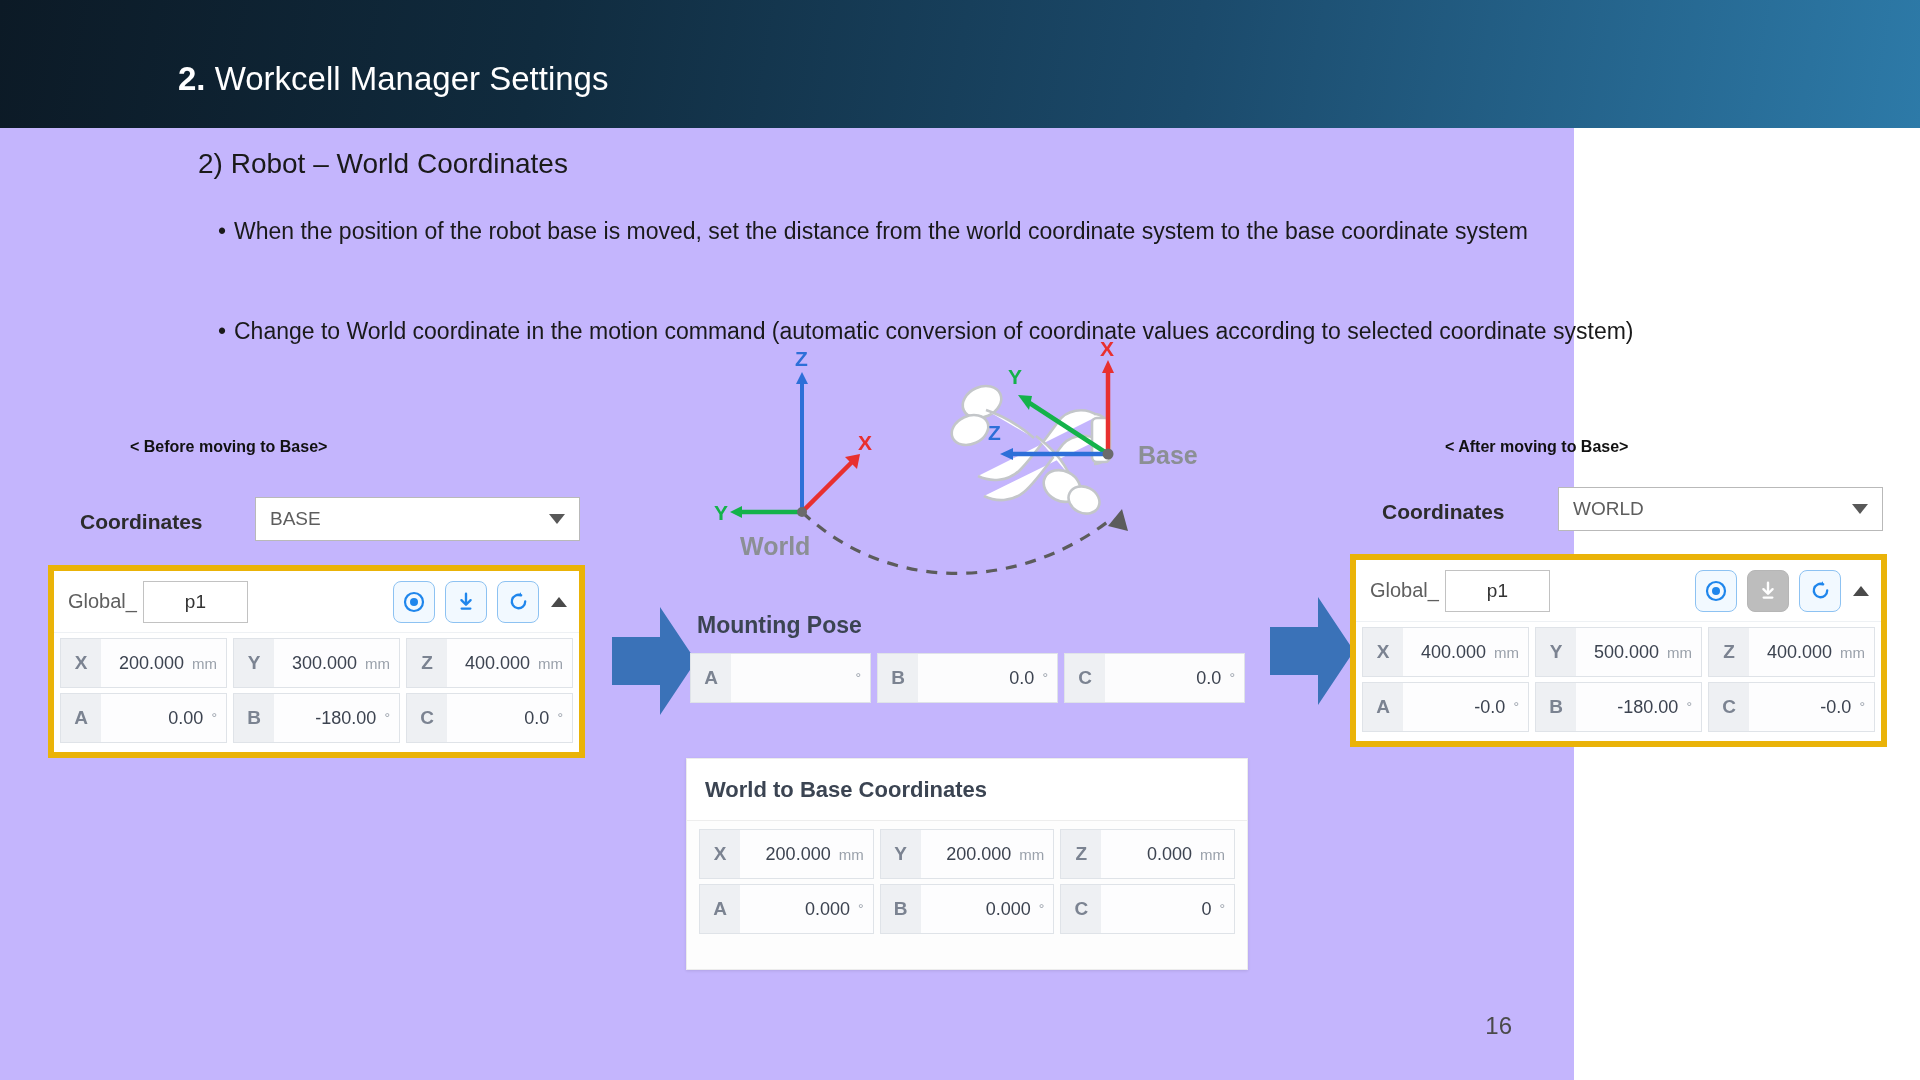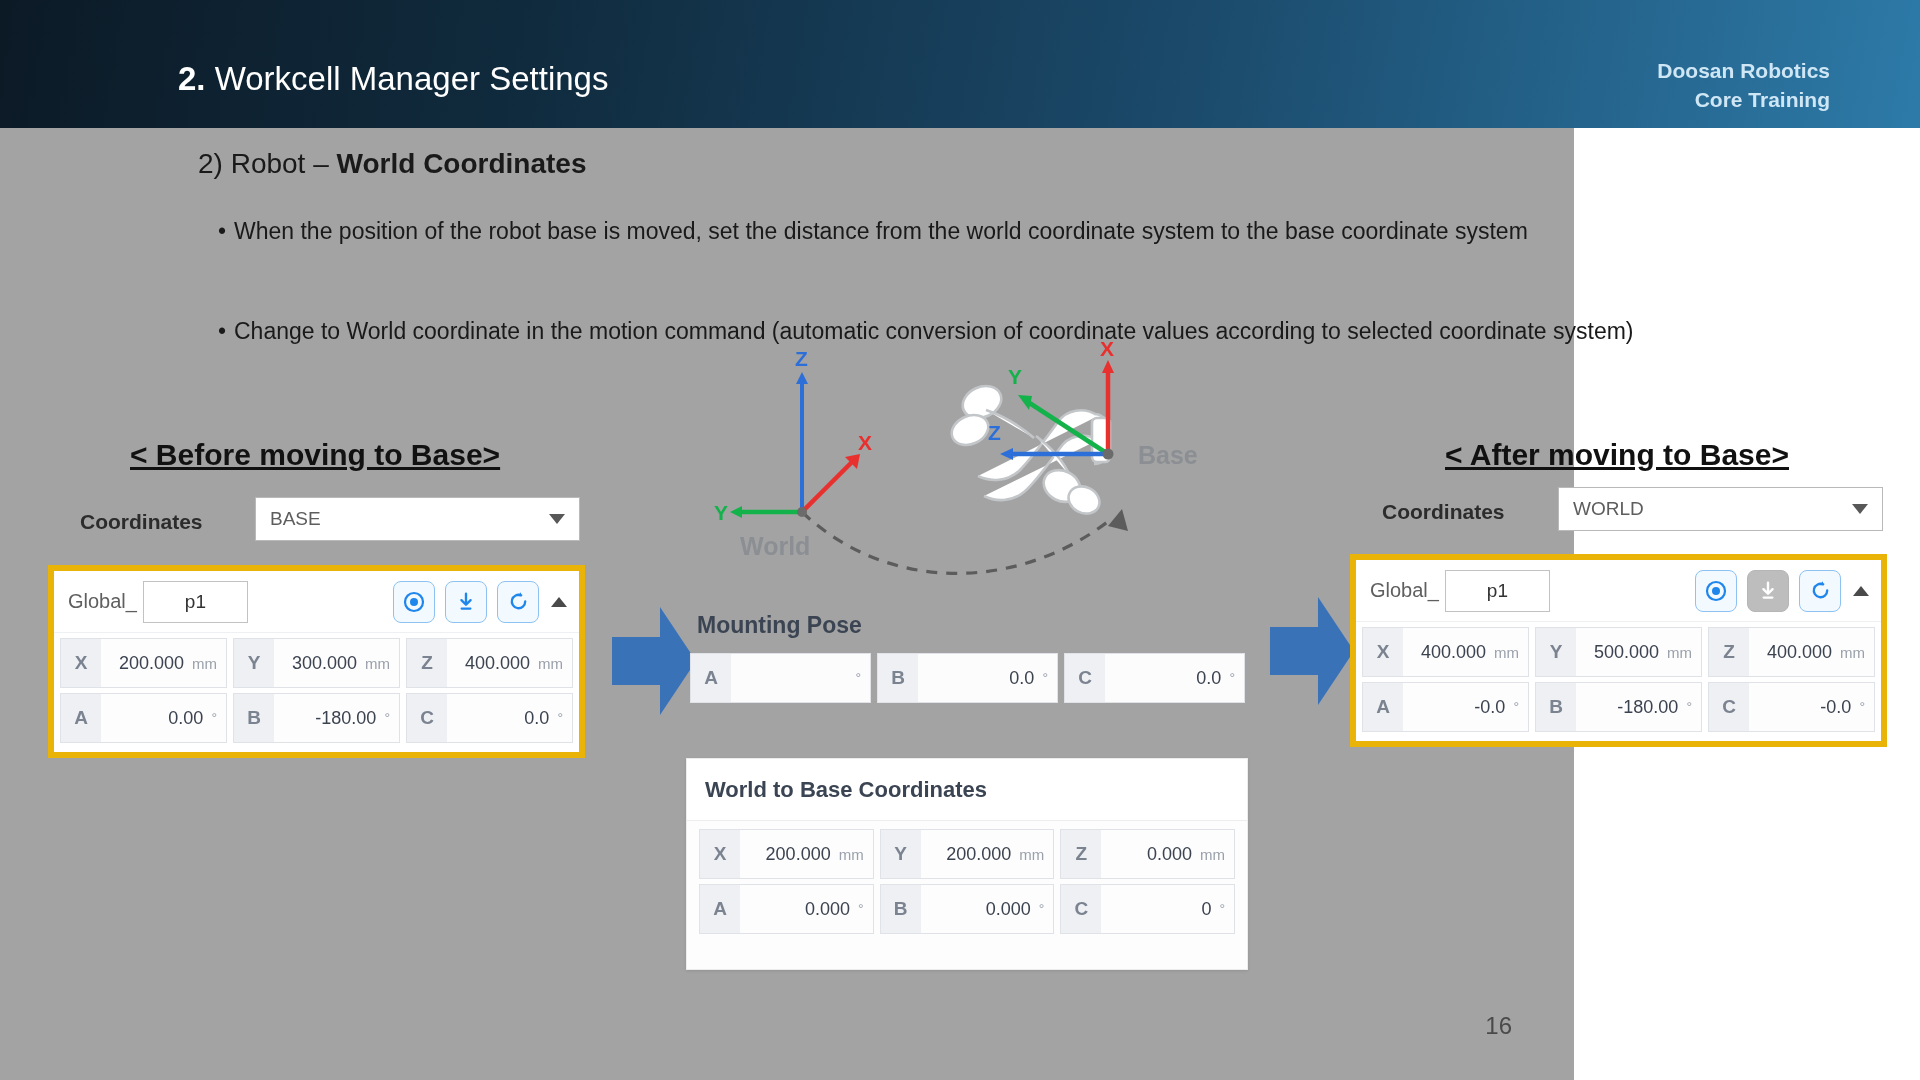--- a/index.html
+++ b/index.html
@@ -2,21 +2,21 @@
 <html><head>
 <meta charset="utf-8">
 <style>
   * { box-sizing: border-box; margin: 0; padding: 0; }
   html, body {
     width: 1920px; height: 1080px;
     background: #ffffff;
     font-family: "Liberation Sans", sans-serif;
     overflow: hidden;
   }
-  .slide { position: relative; width: 1574px; height: 1080px; background:#a3a3a3; }
+  .slide { position: relative; width: 1574px; height: 1080px; background:#c4b5fd; }
 
   
   .header {
     position: absolute; left: 0; top: 0; width: 1920px; height: 128px;
     background: linear-gradient(100deg, #0c1a26 0%, #102b3e 28%, #1b4a6b 62%, #2d7aa8 100%);
   }
   .header-title {
     position: absolute; left: 178px; top: 60px;
     font-size: 33px; color: #ffffff; font-weight: 400; white-space: nowrap;
   }
@@ -26,35 +26,34 @@
     text-align: right; color: #cfe6f5; font-weight: 700;
     font-size: 21px; line-height: 29px; white-space: nowrap;
   }
 
   
   .subtitle {
     position: absolute; left: 198px; top: 148px;
     font-size: 28px; color: #1a1a1a; white-space: nowrap;
   }
   .subtitle .light { font-weight: 400; }
-  .subtitle .bold { font-weight: 700; }
+  .subtitle .bold { font-weight: 400; }
 
   .bullet {
     position: absolute; font-size: 23px; color: #1a1a1a; line-height: 42px;
   }
   .bullet .dot { position: absolute; left: 0; top: 0; }
   .bullet .txt { display: block; padding-left: 16px; }
   #bullet1 { left: 218px; top: 210px; width: 1440px; }
   #bullet2 { left: 218px; top: 310px; width: 1440px; }
 
   
   .caption {
-    position: absolute; font-size: 30px; font-weight: 700; color: #111;
+    position: absolute; font-size: 16px; font-weight: 700; color: #111;
     white-space: nowrap;
-    text-decoration: underline;
   }
   #cap-left  { left: 130px;  top: 438px; }
   #cap-right { left: 1445px; top: 438px; text-align: center; }
 
   
   .coord-label {
     position: absolute; font-size: 21px; font-weight: 700; color: #2c2c2c;
     white-space: nowrap;
     margin-left: 32px;
   }
@@ -158,24 +157,20 @@
 </style>
 </head>
 <body>
 
 <div class="slide">
 
   <div class="header">
     <div class="header-title">
       <b>2.</b>
       <span>Workcell Manager Settings</span>
-    </div>
-    <div class="header-brand">
-      <div>Doosan Robotics</div>
-      <div>Core Training</div>
     </div>
   </div>
 
   <div class="subtitle">
     <span class="light">2) Robot</span>
     <span class="light">–</span>
     <span class="bold">World Coordinates</span>
   </div>
 
   <div class="bullet" id="bullet1">

